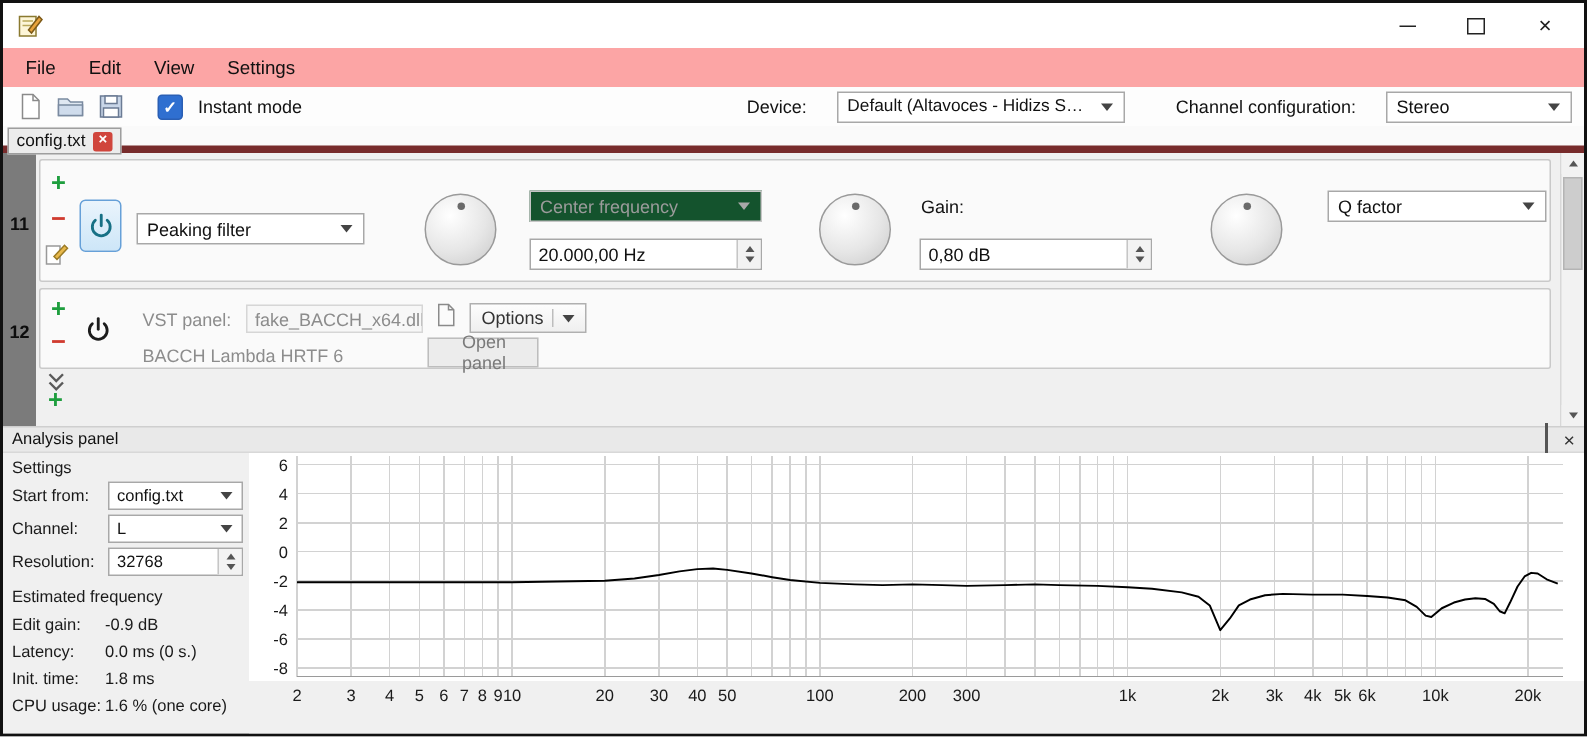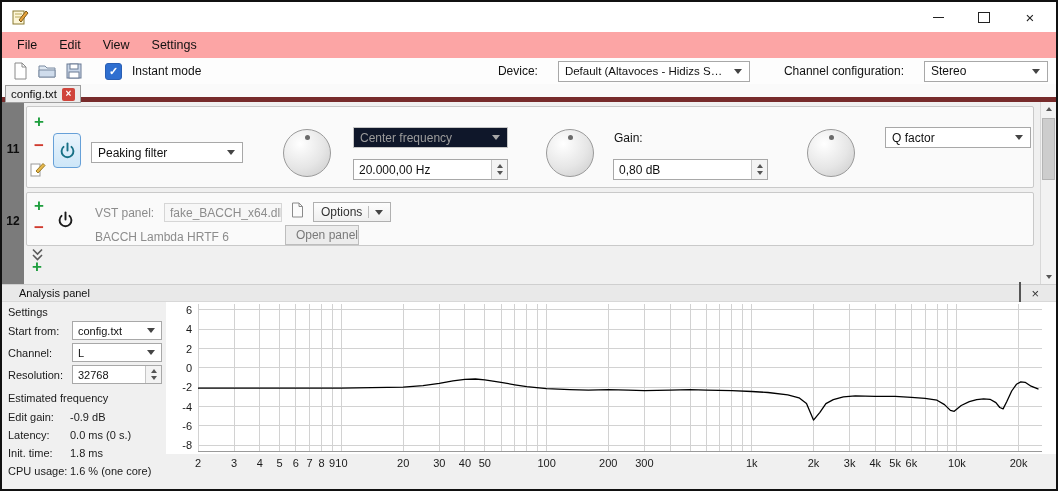--- a/index.html
+++ b/index.html
@@ -19,21 +19,21 @@
   
   .toolbar{position:absolute;top:56px;left:0;width:1054px;height:26px;background:#fdfdfd;display:flex;align-items:center;padding:0 8px;box-sizing:border-box;gap:8px;}
   .tool-icon{width:19px;height:19px;display:flex;align-items:center;justify-content:center;}
   .checkbox{width:15px;height:15px;border-radius:3px;background:#2f6fd0;border:1px solid #2a5fb4;color:#fff;font-size:11px;font-weight:bold;display:flex;align-items:center;justify-content:center;margin-left:14px;}
   .cb-label{font-size:12px;margin-left:2px;}
   .tb-right{margin-left:auto;display:flex;align-items:center;gap:20px;}
   .tb-label{font-size:12px;}
   .combo{background:#fff;border:1px solid #a8a8a8;display:flex;align-items:center;font-size:12px;padding:0 6px;height:21px;box-sizing:border-box;white-space:nowrap;overflow:hidden;}
   .combo .caret{margin-left:auto;width:0;height:0;border-left:4px solid transparent;border-right:4px solid transparent;border-top:5px solid #444;flex:0 0 auto;padding-left:0;margin-right:1px;}
   .combo .txt{overflow:hidden;text-overflow:ellipsis;padding-right:6px;}
-  .combo.disabled{background:#0f172a;color:#9b9b9b;border-color:#c6c6c6;}
+  .combo.disabled{background:#14532d;color:#9b9b9b;border-color:#c6c6c6;}
   .combo.disabled .caret{border-top-color:#a8a8a8;}
   .spin{background:#fff;border:1px solid #a8a8a8;display:flex;align-items:center;font-size:12px;padding:0 0 0 5px;height:21px;box-sizing:border-box;white-space:nowrap;}
   .spin .btns{margin-left:auto;height:100%;width:15px;border-left:1px solid #c6c6c6;display:flex;flex-direction:column;align-items:center;justify-content:space-evenly;background:#f3f3f3;}
   .tri-up{width:0;height:0;border-left:3.5px solid transparent;border-right:3.5px solid transparent;border-bottom:4px solid #555;}
   .tri-down{width:0;height:0;border-left:3.5px solid transparent;border-right:3.5px solid transparent;border-top:4px solid #555;}
   
   .tabbar{position:absolute;top:82px;left:0;width:1054px;height:18px;background:#fafafa;}
   .tab-stripe{position:absolute;left:0;bottom:0;width:100%;height:5px;background:#772b2b;}
   .tab{position:absolute;left:3px;top:1px;height:16px;background:#ececec;border:1px solid #9e9e9e;display:flex;align-items:center;font-size:11.5px;padding:0 5px;gap:5px;z-index:2;}
   .tab-close{width:13px;height:13px;background:#d0453c;border-radius:2px;color:#fff;font-size:10px;font-weight:bold;display:flex;align-items:center;justify-content:center;line-height:1;}
@@ -49,27 +49,27 @@
   .power-active{background:linear-gradient(#eaf4fc,#cde6f8);border:1px solid #66a0d8;}
   .power-plain{background:transparent;border:none;}
   .knob{position:absolute;width:46px;height:46px;border-radius:50%;border:1px solid #9a9a9a;
     background:radial-gradient(circle at 35% 30%, #ffffff, #e6e6e6 55%, #c9c9c9);}
   .knob .dot{position:absolute;left:50%;top:5px;width:5px;height:5px;margin-left:-2.5px;border-radius:50%;background:#6a6a6a;}
   .label12{position:absolute;font-size:12px;color:#111;}
   .gray-text{position:absolute;font-size:12px;color:#8c8c8c;}
   .file-field{position:absolute;font-size:12px;color:#8c8c8c;border:1px solid #d6d6d6;background:#f7f7f7;display:flex;align-items:center;padding:0 5px;box-sizing:border-box;white-space:nowrap;overflow:hidden;}
   .options-btn{position:absolute;display:flex;align-items:center;border:1px solid #b0b0b0;background:linear-gradient(#fdfdfd,#efefef);font-size:12px;color:#333;padding:0 7px;box-sizing:border-box;gap:6px;}
   .opt-sep{width:1px;height:12px;background:#bdbdbd;}
-  .push-btn{position:absolute;display:flex;align-items:center;justify-content:flex-end;border:1px solid #bdbdbd;background:#ececec;font-size:12px;color:#7a7a7a;box-sizing:border-box;}
+  .push-btn{position:absolute;display:flex;align-items:center;justify-content:flex-start;border:1px solid #bdbdbd;background:#ececec;font-size:12px;color:#7a7a7a;box-sizing:border-box;padding-left:22px;}
   .chev{position:absolute;}
   .scrollbar{position:absolute;left:1038px;top:0;width:16px;height:182px;background:#f2f2f2;border-left:1px solid #d8d8d8;box-sizing:border-box;}
   .sb-btn{position:absolute;left:0;width:15px;height:14px;display:flex;align-items:center;justify-content:center;background:#f2f2f2;}
   .sb-thumb{position:absolute;left:1px;top:16px;width:13px;height:62px;background:#cdcdcd;border:1px solid #b4b4b4;box-sizing:border-box;}
   
-  .an-header{position:absolute;top:282px;left:0;width:1054px;height:18px;background:#e9e9e9;border-top:1px solid #cfcfcf;border-bottom:1px solid #d8d8d8;box-sizing:border-box;display:flex;align-items:center;padding:0 17px;}
+  .an-header{position:absolute;top:282px;left:0;width:1054px;height:18px;background:#e9e9e9;border-top:1px solid #cfcfcf;border-bottom:1px solid #d8d8d8;box-sizing:border-box;display:flex;align-items:center;padding:0 6px;}
   .an-title{font-size:11px;}
   .an-hbtns{margin-left:auto;display:flex;align-items:center;gap:10px;}
   .float-icon{width:10px;height:9px;border:1px solid #555;border-top-width:2px;position:relative;}
   .an-close{font-size:13px;color:#333;line-height:1;}
   .an-body{position:absolute;top:300px;left:0;width:1054px;height:187px;background:#f0f0f0;}
   .settings-col{position:absolute;left:0;top:0;width:164px;height:187px;font-size:11px;}
   .s-label{position:absolute;font-size:11px;color:#1a1a1a;white-space:nowrap;}
   .s-combo{position:absolute;height:19px;font-size:11px;padding:0 5px;}
   .s-spin{position:absolute;height:19px;font-size:11px;}
   .chart-area{position:absolute;left:164px;top:0;width:890px;height:187px;background:#f0f0f0;}

